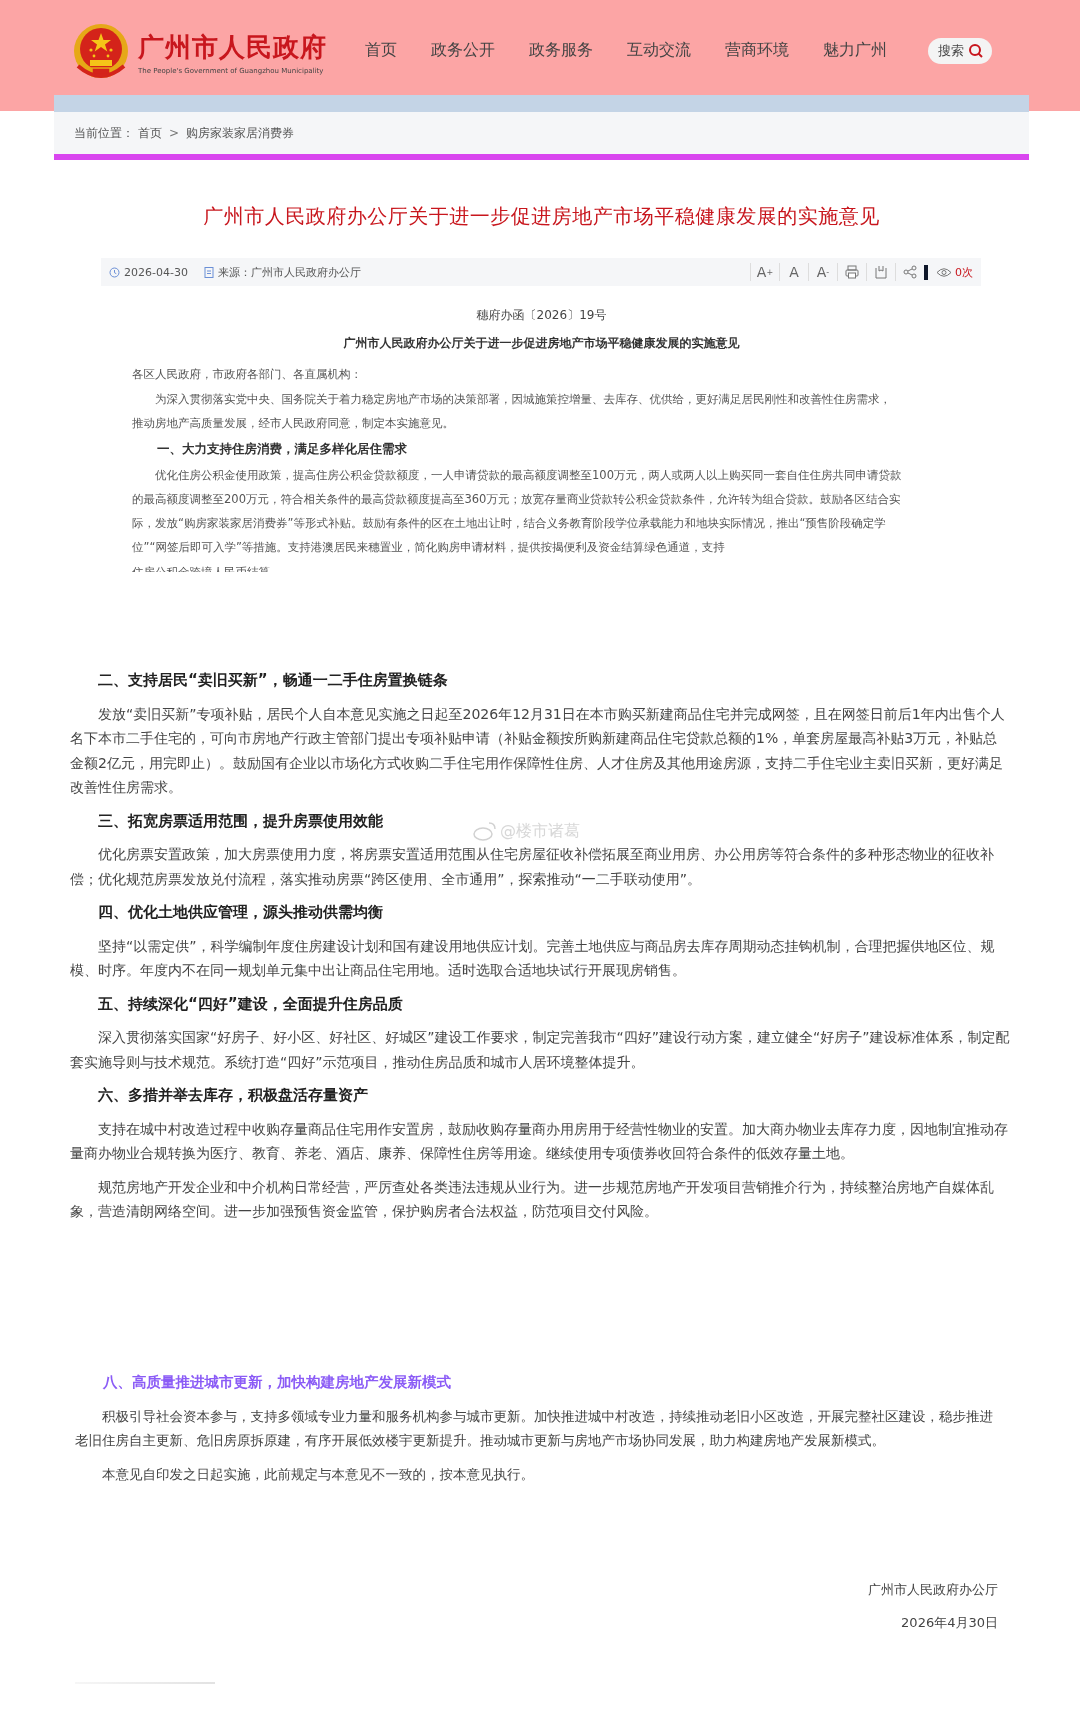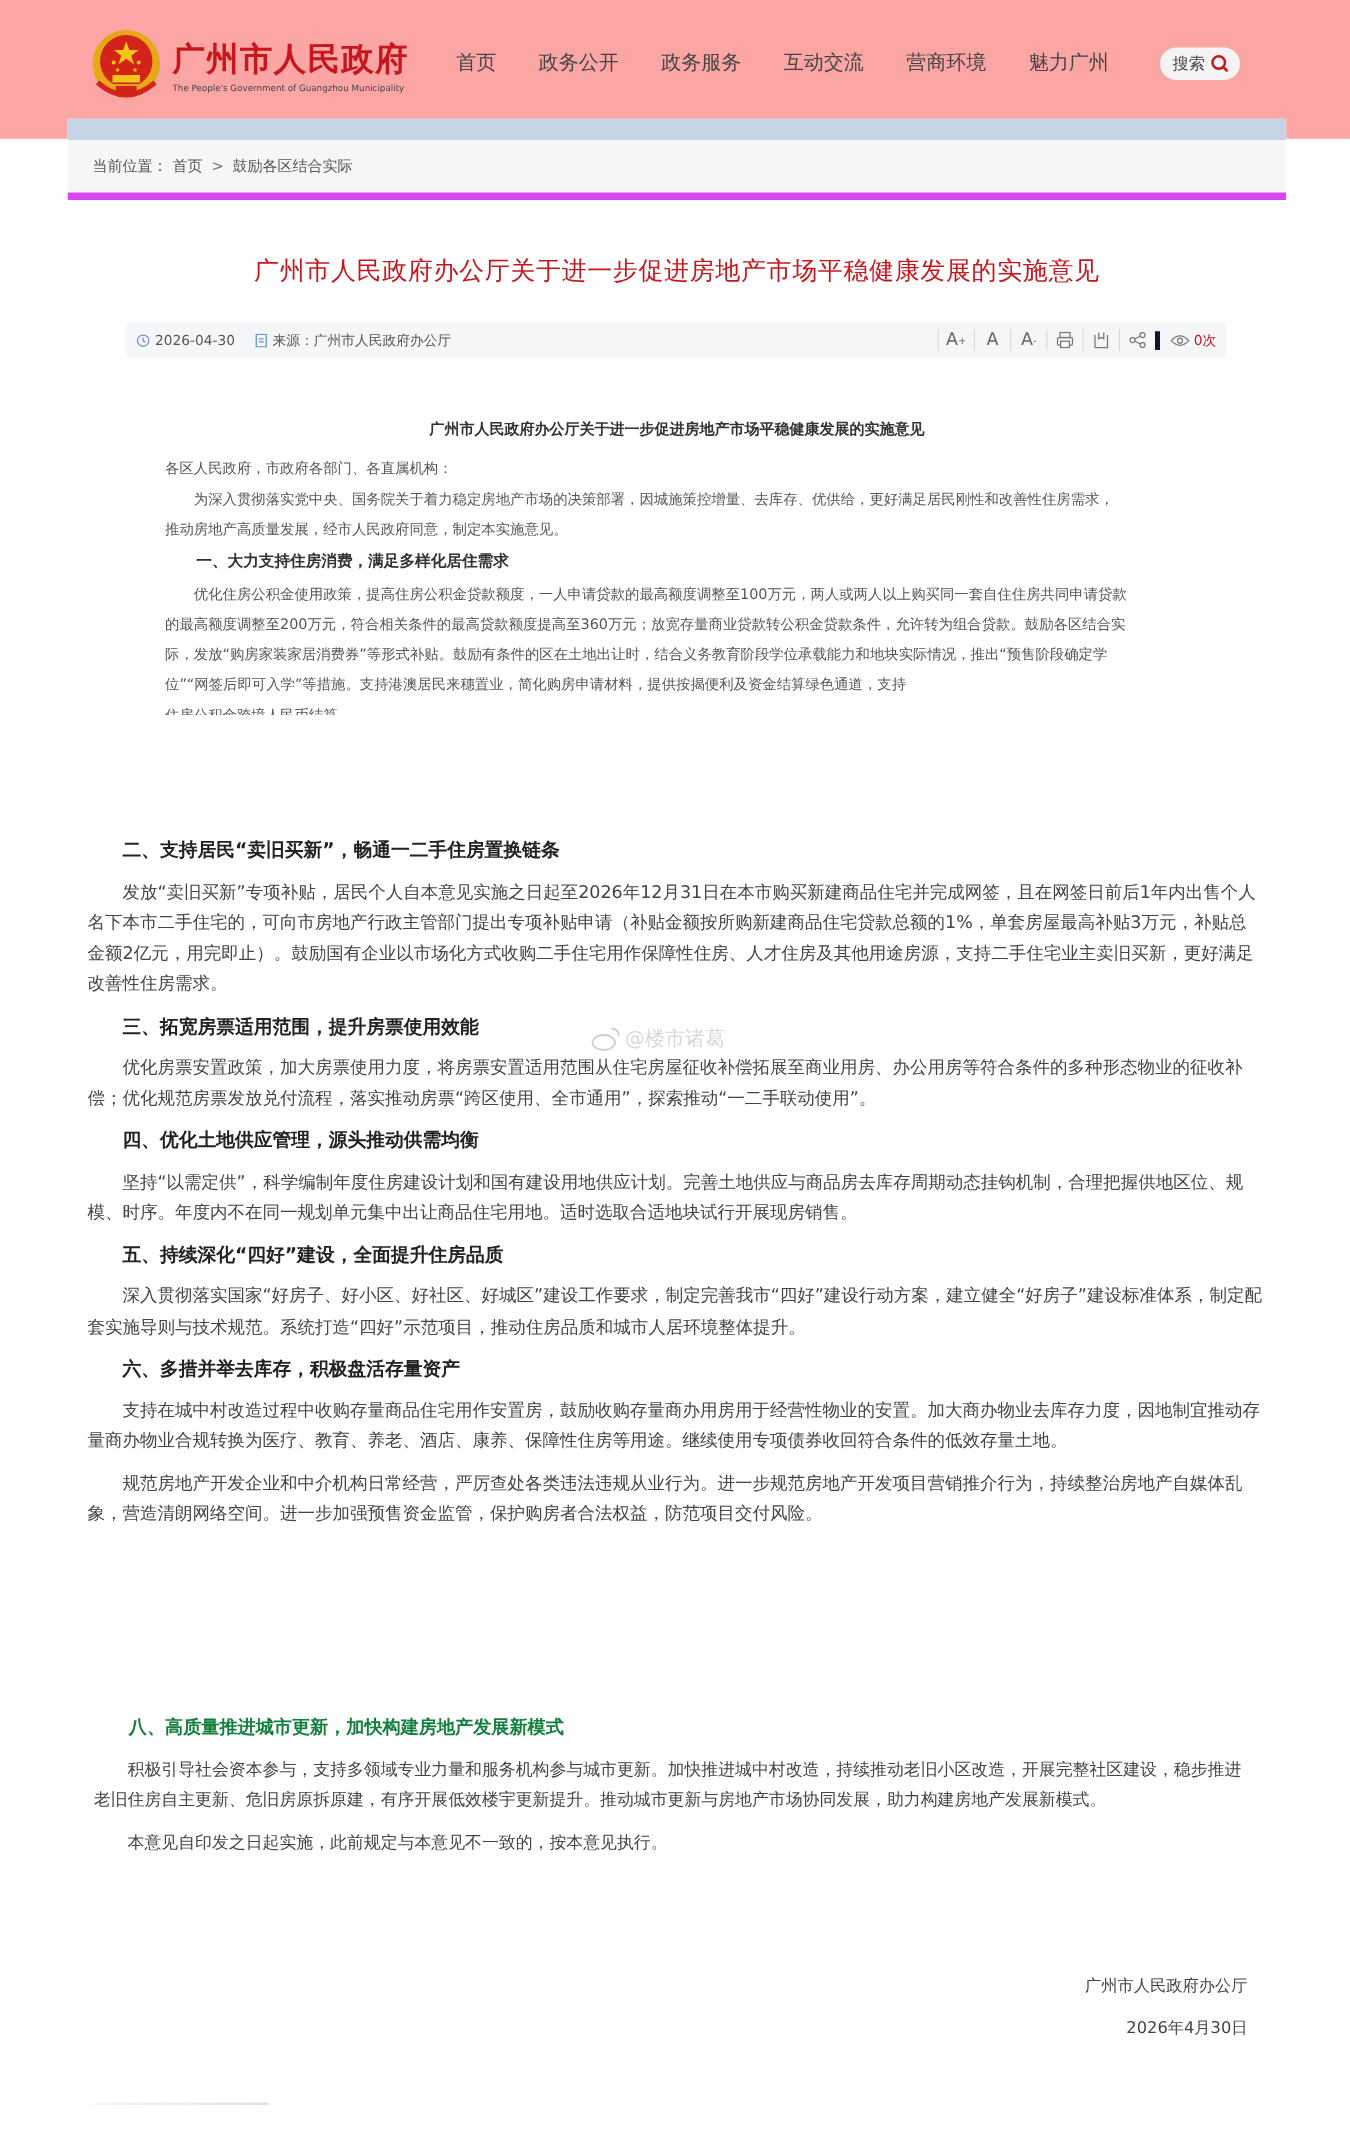--- a/index.html
+++ b/index.html
@@ -37,21 +37,21 @@
   .frame-body p { margin-bottom: 1px; }
   .frame-body .indent { text-indent: 2em; }
   .frame-body .h { text-indent: 2em; font-weight: bold; color: #333; font-size: 12.5px; margin: 2px 0; }
   .frame-body .clip { height: 12px; overflow: hidden; line-height: 24px; }
 
   
   .doc { position: absolute; left: 70px; top: 668px; width: 940px; font-size: 14px; color: #444; line-height: 24.5px; }
   .sec-h { font-weight: bold; color: #222; font-size: 15px; margin-left: 28px; margin-bottom: 9px; }
   .sec-p { text-indent: 2em; margin-bottom: 9px; }
   .doc2 { position: absolute; left: 75px; top: 1370px; width: 930px; font-size: 13.5px; color: #444; line-height: 24.5px; }
-  .sec-h2 { font-weight: bold; color: #15803d; font-size: 14.5px; margin-left: 28px; margin-bottom: 9px; }
+  .sec-h2 { font-weight: bold; color: #8b5cf6; font-size: 14.5px; margin-left: 28px; margin-bottom: 9px; }
   .closing { text-indent: 2em; margin-top: 8px; }
 
   .signature { position: absolute; right: 82px; top: 1573px; text-align: right; font-size: 13px; color: #444; line-height: 33px; }
 
   .watermark { position: absolute; left: 472px; top: 820px; font-size: 16px; color: rgba(140,140,140,0.35); white-space: nowrap; display: flex; align-items: center; gap: 2px; }
   .fade-line { position: absolute; left: 75px; top: 1682px; width: 140px; height: 2px; background: linear-gradient(to right, #f6f6f6, #e2e2e2); }
 </style>
 </head>
 <body>
 
@@ -86,21 +86,21 @@
       </svg>
   </div>
 </div>
 
 <div class="frame">
   <div class="frame-bar"></div>
   <div class="breadcrumb-bar">
     <span>当前位置：</span>
     <span class="crumb-link">首页</span>
     <span class="sep">&gt;</span>
-    <span class="crumb-link">鼓励各区结合实际</span>
+    <span class="crumb-link">购房家装家居消费券</span>
   </div>
 
   <div class="article-title">广州市人民政府办公厅关于进一步促进房地产市场平稳健康发展的实施意见</div>
 
   <div class="meta-bar">
     <div class="meta-left">
       <span class="meta-item">
         <svg width="11" height="11" viewBox="0 0 11 11">
             <circle cx="5.5" cy="5.5" r="4.5" stroke="#6b8fd6" fill="none"></circle>
             <path d="M5.5 3v2.7l1.8 1" stroke="#6b8fd6" fill="none"></path>
@@ -145,20 +145,21 @@
       <span class="views">
         <svg width="16" height="11" viewBox="0 0 16 11">
             <path d="M1 5.5 Q8 -2 15 5.5 Q8 13 1 5.5Z" stroke="#777" fill="none"></path>
             <circle cx="8" cy="5.5" r="2" stroke="#777" fill="none"></circle>
           </svg>
         <span>0次</span>
       </span>
     </div>
   </div>
 
+  <div class="doc-no">穗府办函〔2026〕19号</div>
   <div class="doc-title">广州市人民政府办公厅关于进一步促进房地产市场平稳健康发展的实施意见</div>
 
   <div class="frame-body">
     <p style="margin-top:0;">各区人民政府，市政府各部门、各直属机构：</p>
     <p class="indent">为深入贯彻落实党中央、国务院关于着力稳定房地产市场的决策部署，因城施策控增量、去库存、优供给，更好满足居民刚性和改善性住房需求，推动房地产高质量发展，经市人民政府同意，制定本实施意见。</p>
     <p class="h">一、大力支持住房消费，满足多样化居住需求</p>
     <p class="indent">优化住房公积金使用政策，提高住房公积金贷款额度，一人申请贷款的最高额度调整至100万元，两人或两人以上购买同一套自住住房共同申请贷款的最高额度调整至200万元，符合相关条件的最高贷款额度提高至360万元；放宽存量商业贷款转公积金贷款条件，允许转为组合贷款。鼓励各区结合实际，发放“购房家装家居消费券”等形式补贴。鼓励有条件的区在土地出让时，结合义务教育阶段学位承载能力和地块实际情况，推出“预售阶段确定学位”“网签后即可入学”等措施。支持港澳居民来穗置业，简化购房申请材料，提供按揭便利及资金结算绿色通道，支持</p>
     <p class="clip">住房公积金跨境人民币结算</p>
   </div>
 </div>

